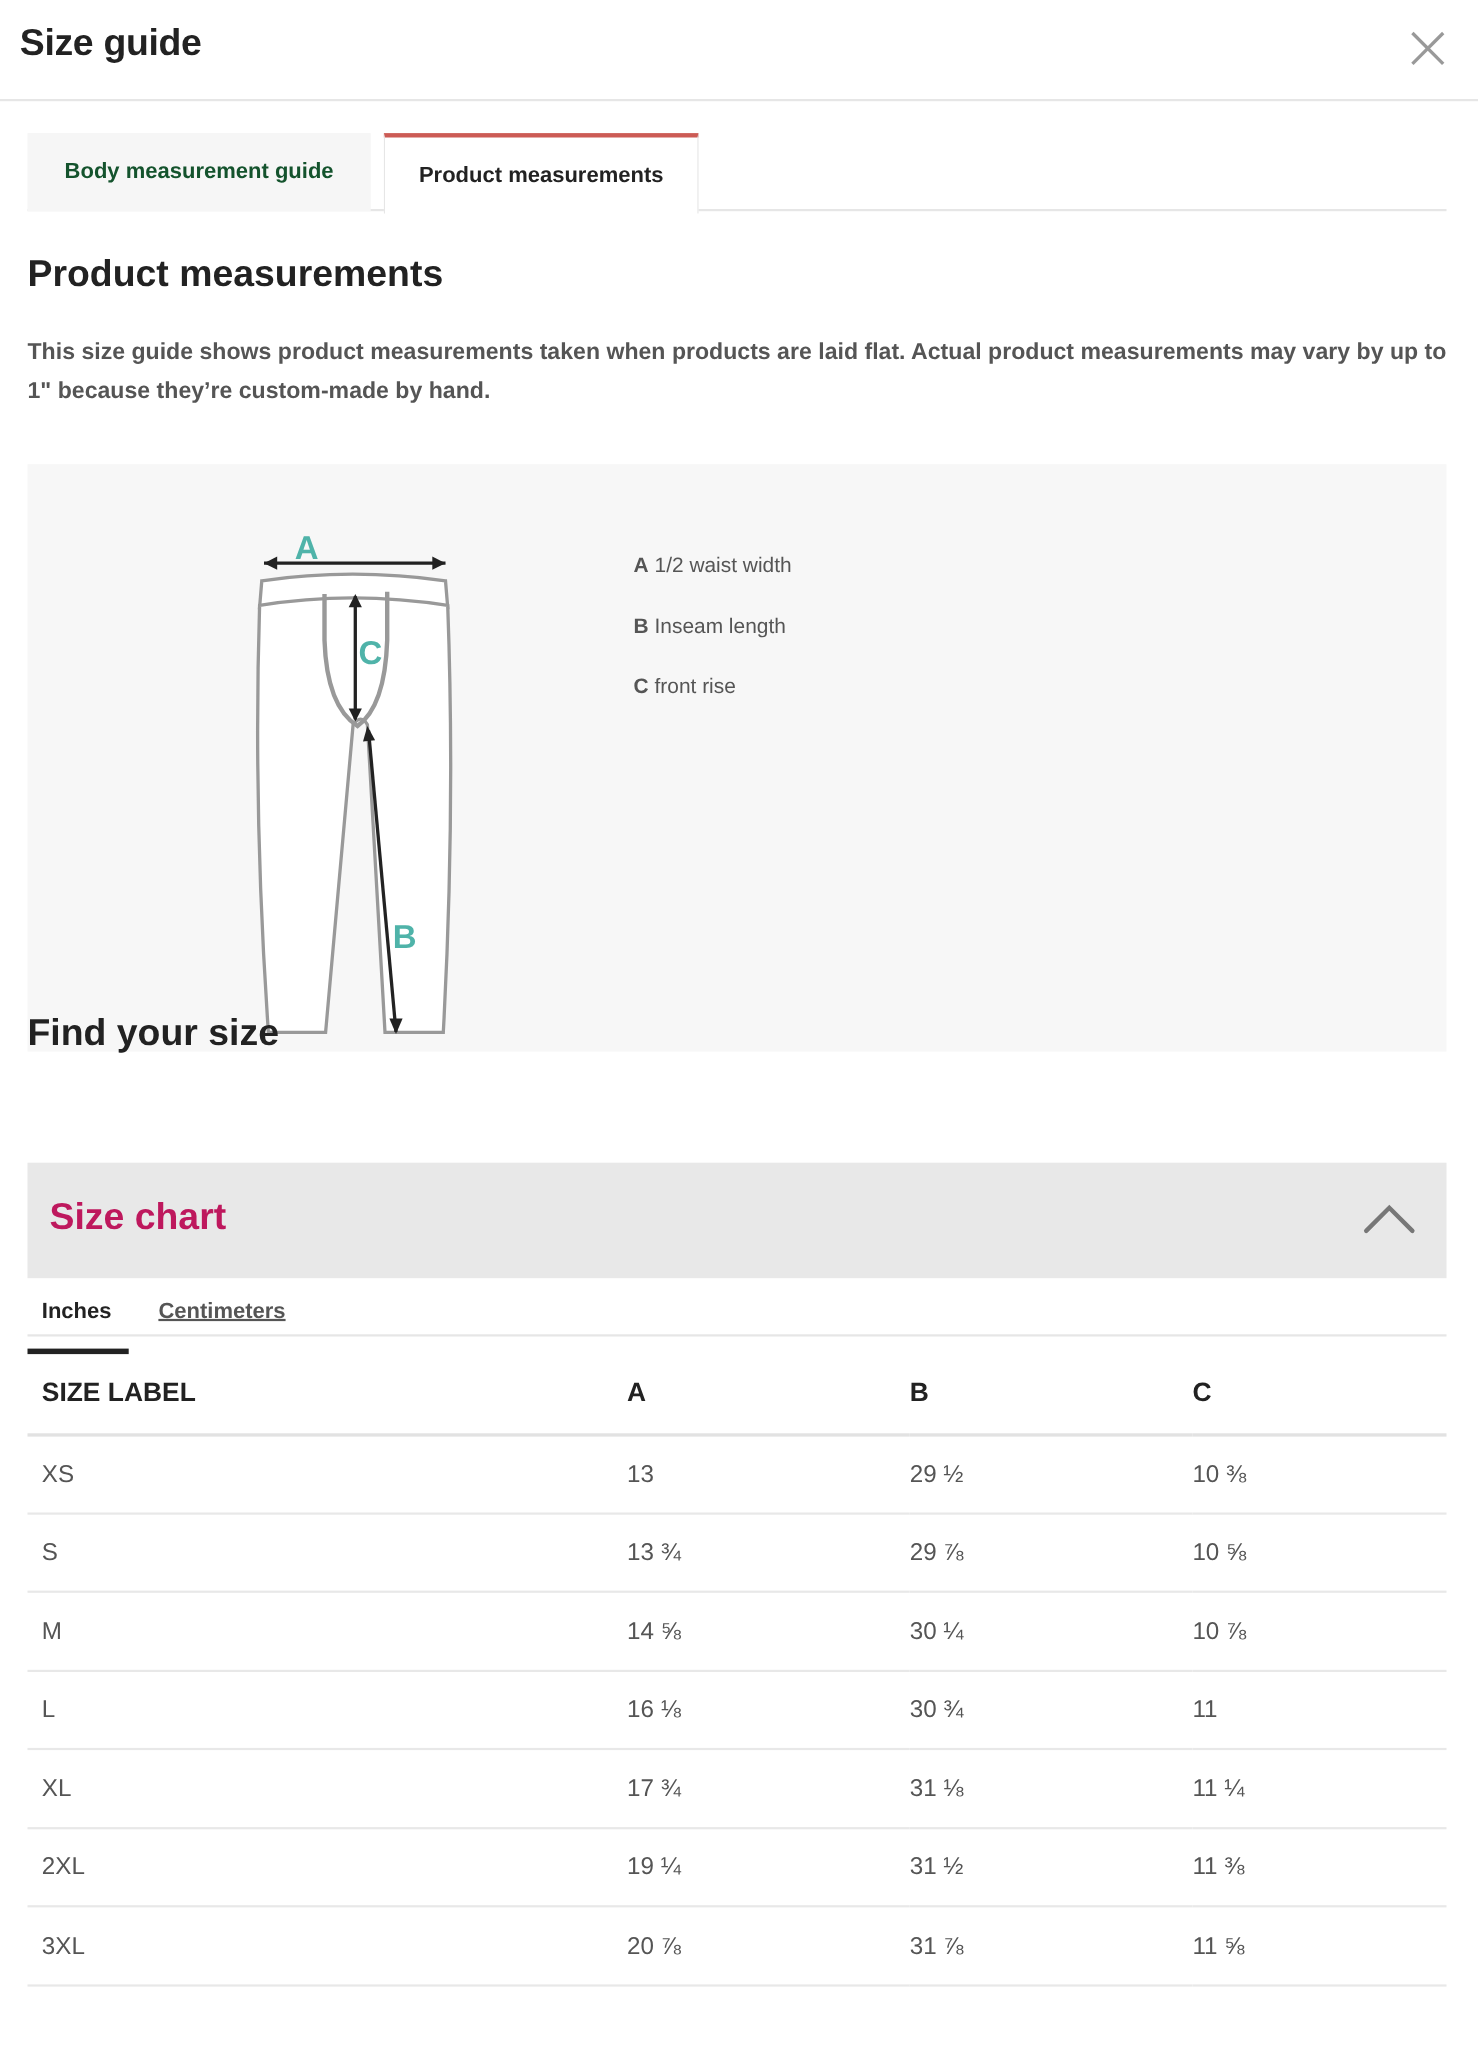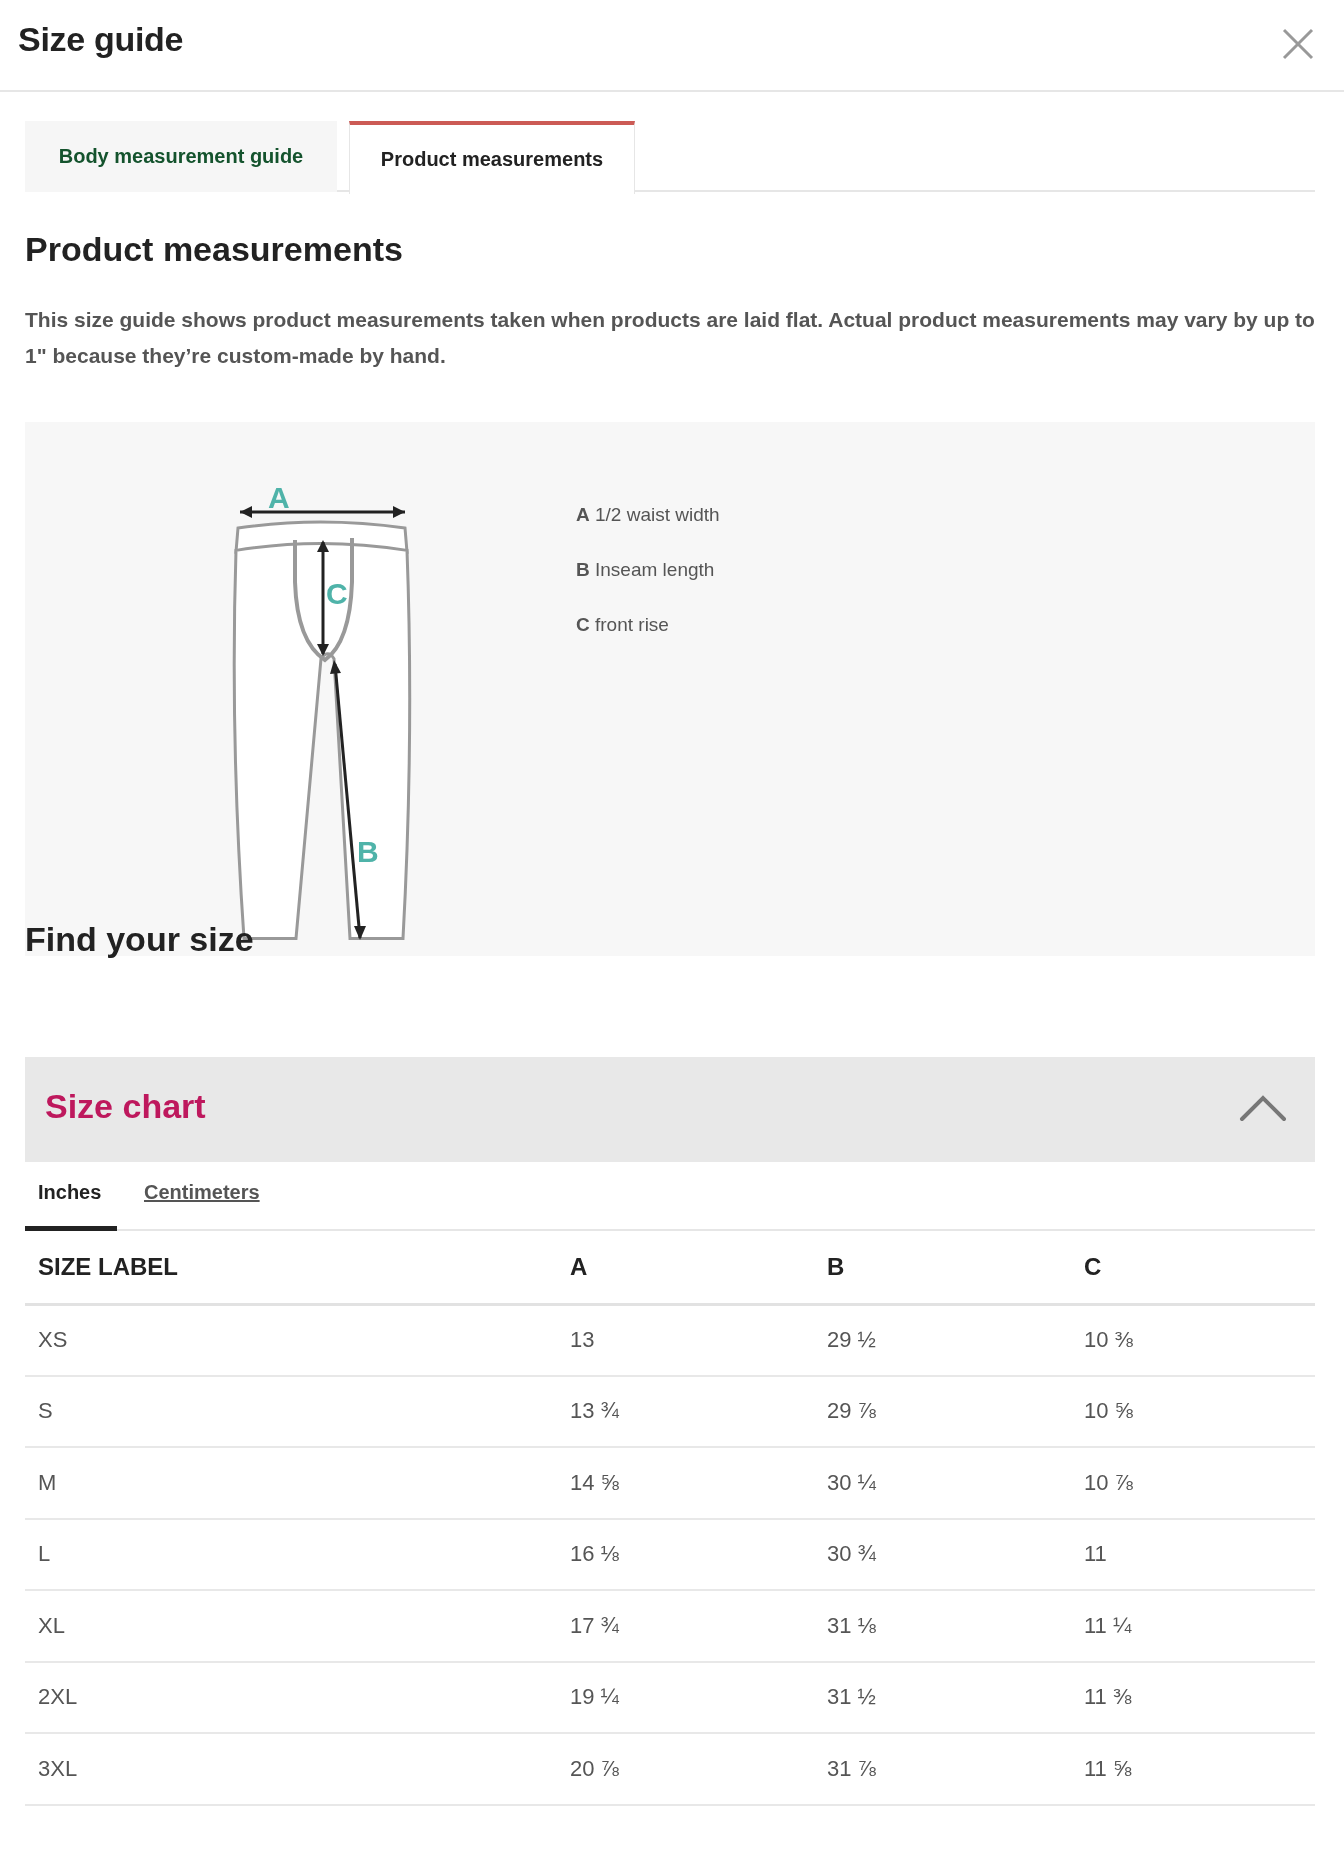--- a/index.html
+++ b/index.html
@@ -23,21 +23,21 @@
   .legend { position: absolute; left: 551px; top: 38px; margin-top: 44px; }
   .legend-item { font-size: 19px; color: #555; height: 55px; }
   .legend-item b { color: #555; }
 
   .find-title { position: absolute; left: 25px; top: 920px; font-size: 34px; font-weight: bold; color: #222; }
 
   .chart-bar { position: absolute; left: 25px; top: 1057px; width: 1290px; height: 105px; background: #e8e8e8; cursor: pointer; }
   .chart-bar-title { position: absolute; left: 20px; top: 30px; font-size: 34px; font-weight: bold; color: #be185d; }
   .chevron-up { position: absolute; left: 1213px; top: 34px; }
 
-  .unit-tabs { position: absolute; left: 25px; top: 1163px; width: 1290px; height: 68px; border-bottom: 2px solid #e6e6e6; }
+  .unit-tabs { position: absolute; left: 25px; top: 1163px; width: 1290px; height: 52px; border-bottom: 2px solid #e6e6e6; }
   .unit-tab { position: absolute; top: 18px; font-size: 20px; font-weight: bold; cursor: pointer; }
   .unit-inches { left: 13px; color: #222; }
   .unit-cm { left: 119px; color: #555; text-decoration: underline; }
   .unit-underline { position: absolute; left: 0; top: 63px; width: 92px; height: 5px; background: #222; }
 
   .size-table { position: absolute; left: 25px; top: 1231px; width: 1290px; border-collapse: collapse; }
   .size-table th { height: 73px; text-align: left; font-size: 24px; font-weight: bold; color: #222; border-bottom: 3px solid #e2e2e2; padding: 0; }
   .size-table td { height: 71.5px; font-size: 22px; color: #555; border-bottom: 2px solid #e8e8e8; padding: 0; }
   .c0 { padding-left: 13px !important; width: 545px; }
   .c1 { width: 257px; }

